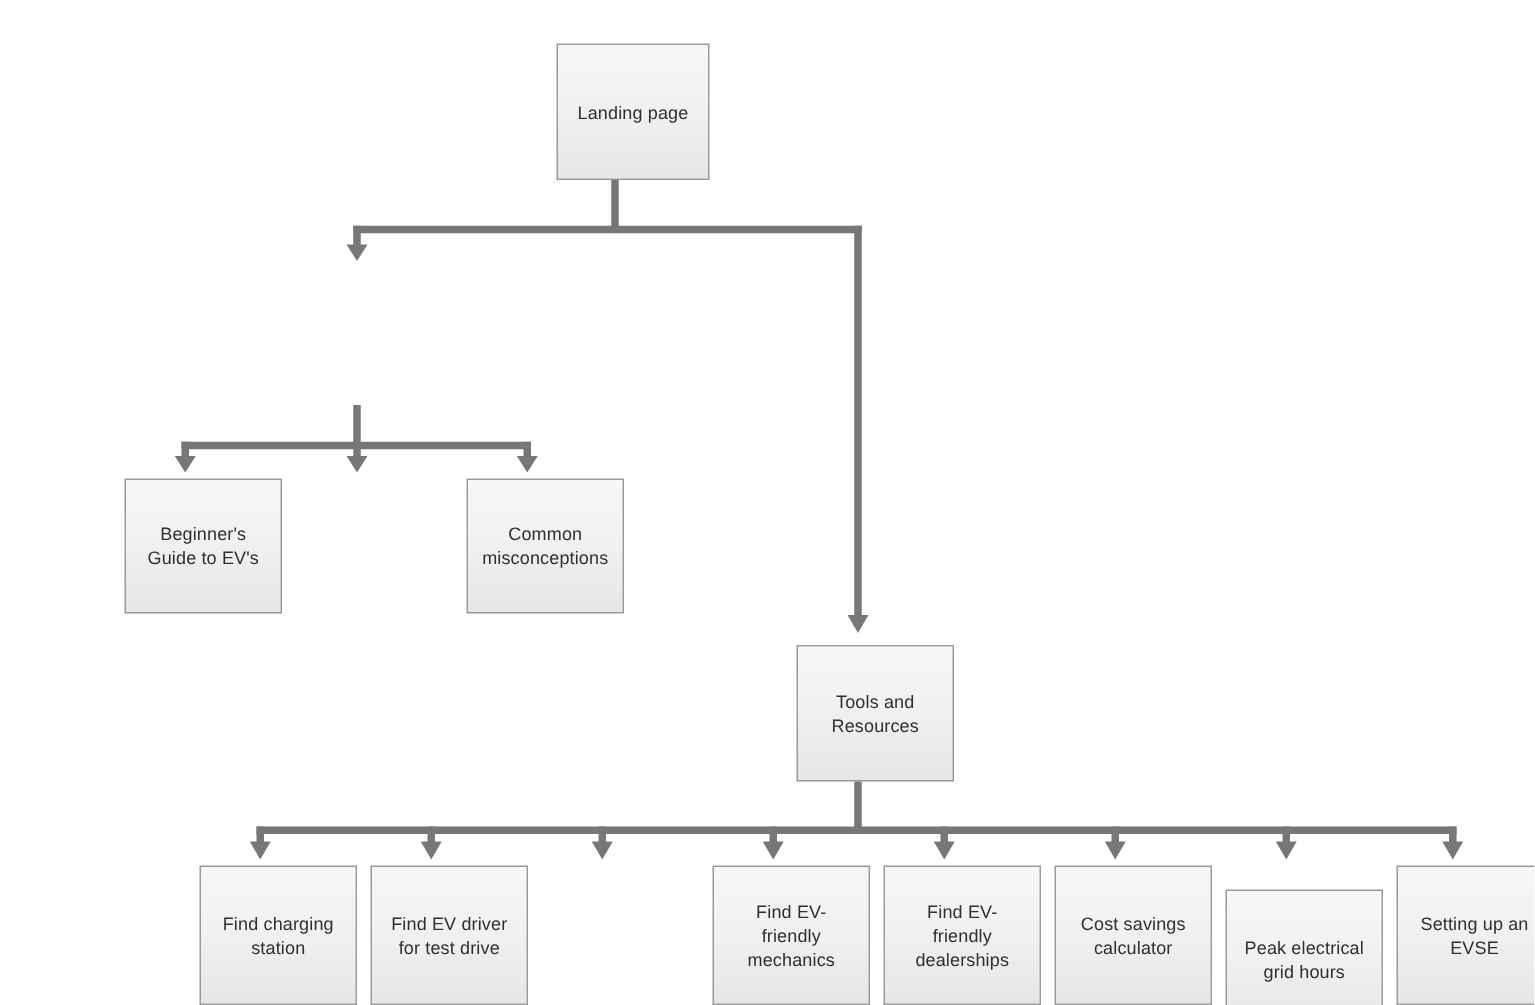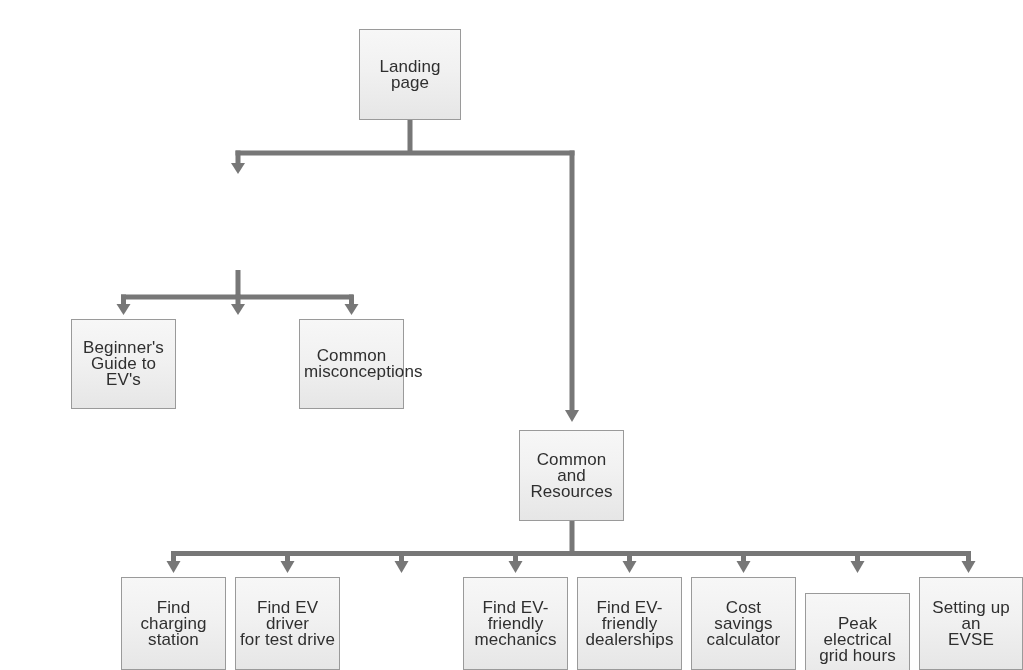--- a/index.html
+++ b/index.html
@@ -29,25 +29,26 @@
   .node {
     position: absolute;
     box-sizing: border-box;
     border: 1px solid #9a9a9a;
     background: linear-gradient(to bottom, #f7f7f7 0%, #f1f1f1 45%, #e6e6e6 100%);
     display: flex;
     align-items: center;
     justify-content: center;
     text-align: center;
     color: #2f2f2f;
-    font-size: 17px;
+    font-size: 12px;
     line-height: 16px;
     font-family: "Liberation Sans", sans-serif;
     letter-spacing: 0.1px;
     padding: 2px 4px;
+    margin-left: 12px;
   }
   .node .label {
     display: block;
     width: 100%;
     white-space: pre-line;
   }
 </style>
 </head>
 <body>
 
@@ -117,21 +118,21 @@
   </div>
   <div class="node" style="left: 71px; top: 319px; width: 105px; height: 90px;">
     <span class="label">Beginner's
 Guide to EV's</span>
   </div>
   <div class="node" style="left: 299px; top: 319px; width: 105px; height: 90px;">
     <span class="label">Common
 misconceptions</span>
   </div>
   <div class="node" style="left: 519px; top: 430px; width: 105px; height: 91px;">
-    <span class="label">Common and
+    <span class="label">Tools and
 Resources</span>
   </div>
   <div class="node" style="left: 235px; top: 577px; width: 105px; height: 93px;">
     <span class="label">Find EV driver
 for test drive</span>
   </div>
   <div class="node" style="left: 121px; top: 577px; width: 105px; height: 93px;">
     <span class="label">Find charging
 station</span>
   </div>

